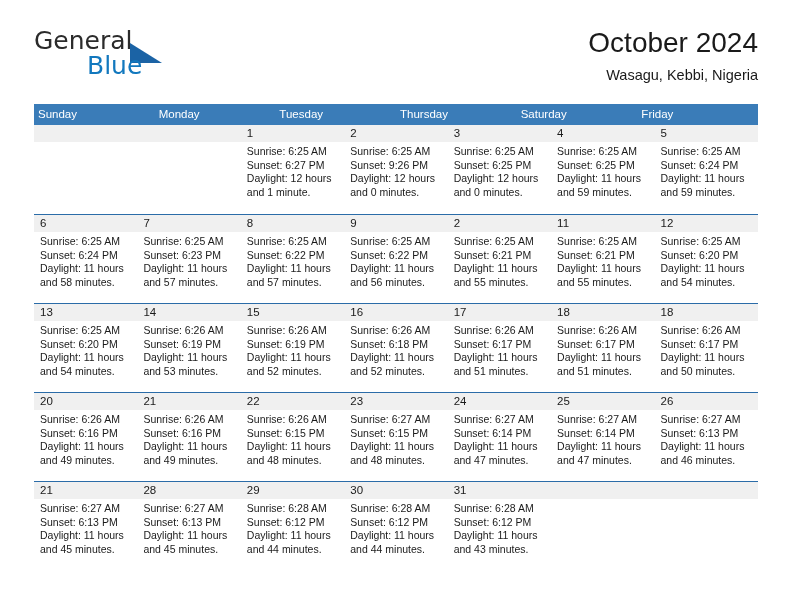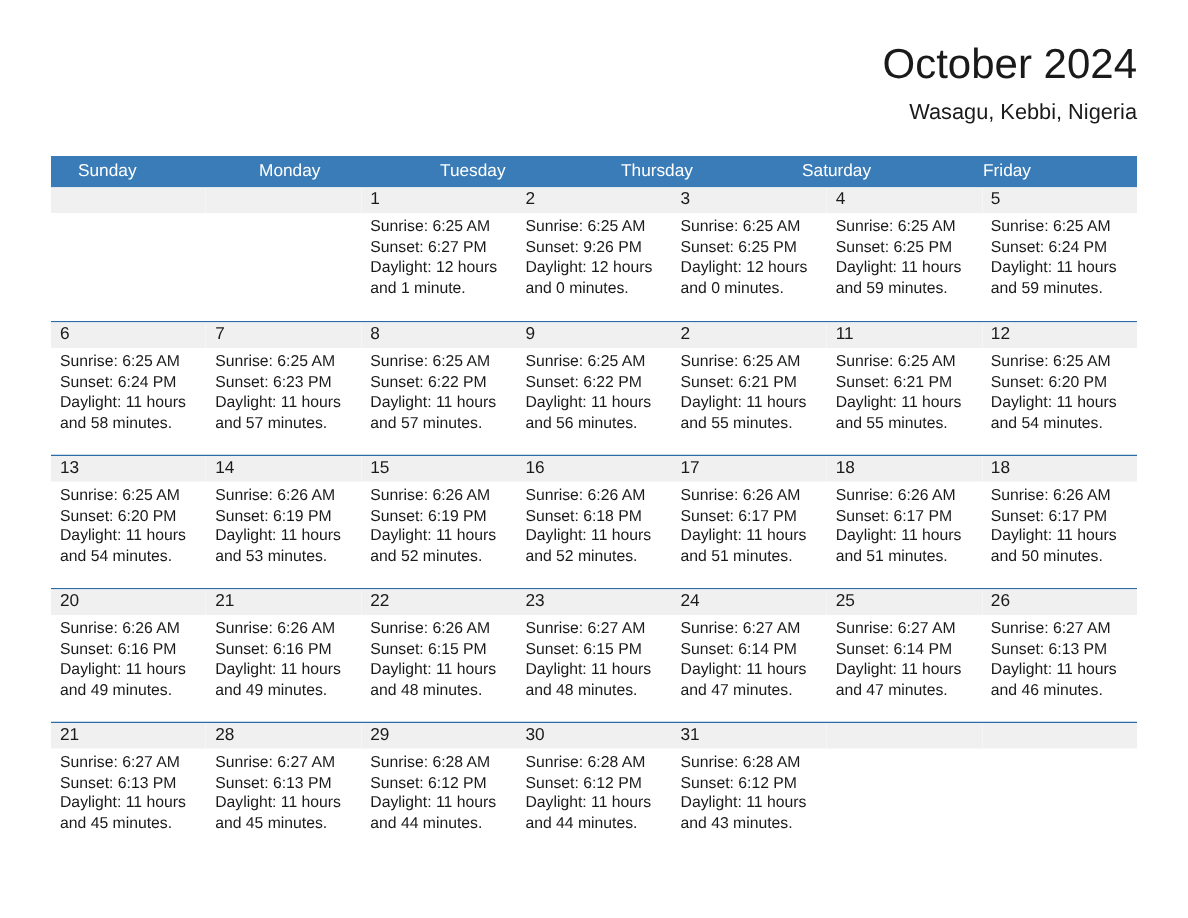--- a/index.html
+++ b/index.html
@@ -99,21 +99,21 @@
   .weekday-row {
     display: flex;
     background: #3a7cb8;
     height: 21px;
   }
   .weekday {
     flex: 1 1 0;
     color: #ffffff;
     font-size: 11.5px;
     line-height: 21px;
-    padding-left: 18px;
+    padding-left: 4px;
     box-sizing: border-box;
     white-space: nowrap;
   }
 
   .week {
     display: flex;
     border-top: 1.5px solid #2b6ca8;
     height: 89px;
     box-sizing: border-box;
   }
@@ -149,20 +149,25 @@
     white-space: nowrap;
   }
 </style>
 </head>
 <body>
 
 <div class="page">
 
   <div class="header">
 
+    <div class="brand">
+      <span class="brand-general">General</span>
+      <span class="brand-flag"></span>
+      <span class="brand-blue">Blue</span>
+    </div>
 
     <div class="title-block">
       <div class="cal-title">October 2024</div>
       <div class="cal-subtitle">Wasagu, Kebbi, Nigeria</div>
     </div>
 
   </div>
 
   <div class="calendar">
     <div class="weekday-row" id="weekday-row">

